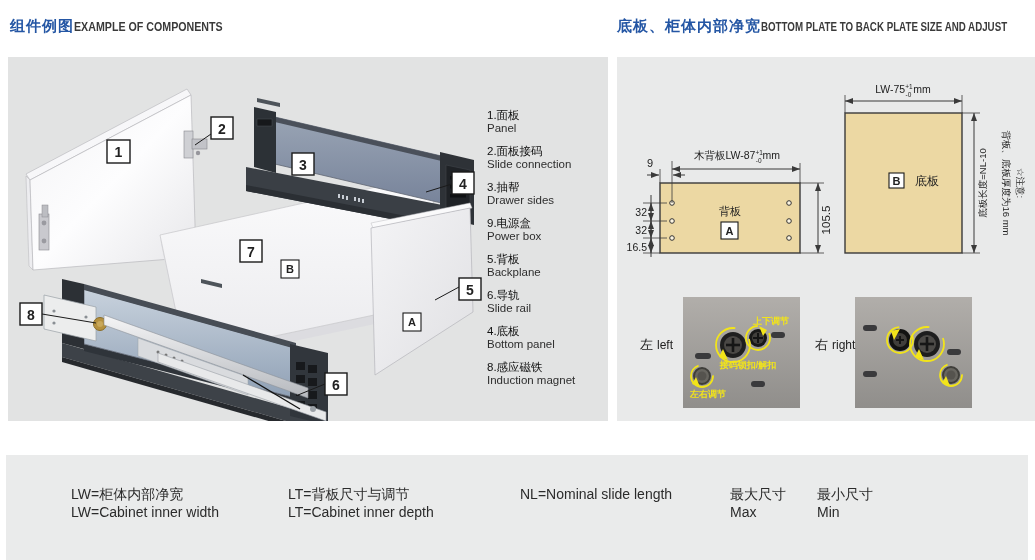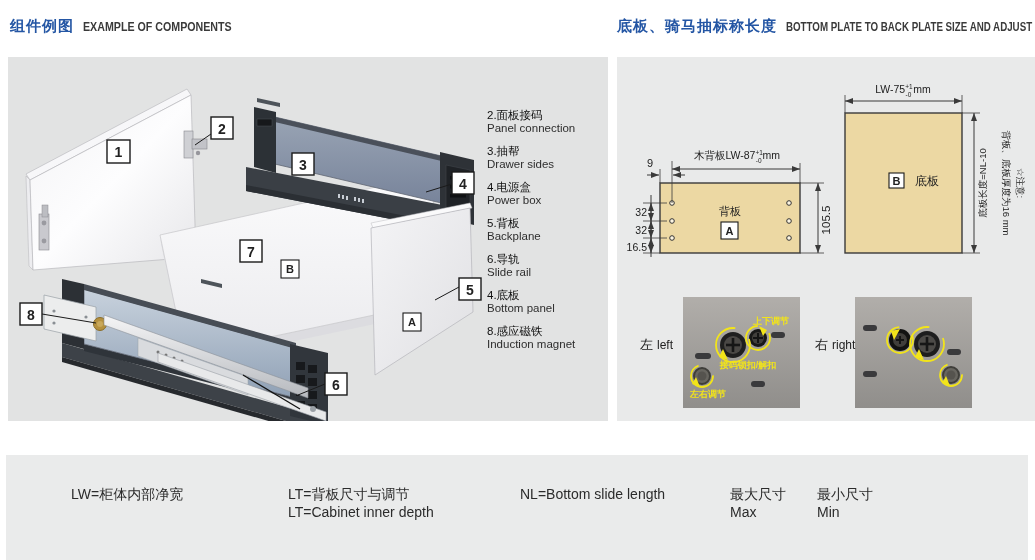--- a/index.html
+++ b/index.html
@@ -1,17 +1,17 @@
 <!DOCTYPE html>
 <html><head>
 <meta charset="utf-8">
 <style>
   html,body{margin:0;padding:0;background:#ffffff;}
   body{width:1035px;height:560px;position:relative;font-family:"Liberation Sans","DejaVu Sans",sans-serif;overflow:hidden;}
-  .hdr{position:absolute;display:flex;align-items:baseline;gap:9px;white-space:nowrap;}
+  .hdr{position:absolute;display:flex;align-items:baseline;white-space:nowrap;}
   .hdr .zh{color:#2456a4;font-size:15px;font-weight:bold;letter-spacing:1px;}
   .hdr .en{color:#3a3a3a;font-size:13px;font-weight:bold;transform:scaleX(.82);transform-origin:left bottom;letter-spacing:0px;}
   #hdr-left{left:10px;top:17px;}
   #hdr-right{left:617px;top:17px;}
   #hdr-right .en{font-size:12.5px;transform:scaleX(.78);}
   .panel{position:absolute;top:57px;height:364px;}
   #panel-left{left:8px;width:600px;background:#e2e3e3;}
   #panel-right{left:617px;width:418px;background:#e9eaea;}
   #bottom-bar{position:absolute;left:6px;top:455px;width:1022px;height:124px;background:#eaebeb;}
   .legend-item{position:absolute;top:30px;line-height:18px;font-size:14px;color:#2b2b2b;white-space:nowrap;}
@@ -34,21 +34,21 @@
   .yring{fill:none;stroke:#f2e41a;stroke-width:1.8;}
 </style>
 </head>
 <body>
 
 <div class="hdr" id="hdr-left">
   <span class="zh">组件例图</span>
   <span class="en">EXAMPLE OF COMPONENTS</span>
 </div>
 <div class="hdr" id="hdr-right">
-  <span class="zh">底板、骑马抽标称长度</span>
+  <span class="zh">底板、柜体内部净宽</span>
   <span class="en">BOTTOM PLATE TO BACK PLATE SIZE AND ADJUST</span>
 </div>
 
 <div class="panel" id="panel-left">
   <svg width="480" height="364" viewBox="0 0 480 364">
     <defs>
       <linearGradient id="gradPanel" x1="0" y1="0" x2="1" y2="1">
         <stop offset="0" stop-color="#f3f3f5"></stop>
           <stop offset="0.5" stop-color="#fdfdfe"></stop>
           <stop offset="1" stop-color="#e6e6e9"></stop>
@@ -213,29 +213,33 @@
         <text class="callout-ab" x="404" y="269">A</text>
       </g>
     <g>
         <rect class="callout-rect small" x="273" y="203" width="18" height="18"></rect>
         <text class="callout-ab" x="282" y="216">B</text>
       </g>
   </svg>
 
   <div class="comp-list">
     <div class="comp-item">
+        <div class="zh">1.面板</div>
+        <div class="en">Panel</div>
+      </div>
+    <div class="comp-item">
         <div class="zh">2.面板接码</div>
-        <div class="en">Panel connection</div>
+        <div class="en">Slide connection</div>
       </div>
     <div class="comp-item">
         <div class="zh">3.抽帮</div>
         <div class="en">Drawer sides</div>
       </div>
     <div class="comp-item">
-        <div class="zh">4.电源盒</div>
+        <div class="zh">9.电源盒</div>
         <div class="en">Power box</div>
       </div>
     <div class="comp-item">
         <div class="zh">5.背板</div>
         <div class="en">Backplane</div>
       </div>
     <div class="comp-item">
         <div class="zh">6.导轨</div>
         <div class="en">Slide rail</div>
       </div>
@@ -382,27 +386,28 @@
     </g>
 
     <text x="23" y="292"><tspan font-size="13">左</tspan><tspan font-size="12" dx="4">left</tspan></text>
     <text x="198" y="292"><tspan font-size="13">右</tspan><tspan font-size="12" dx="4">right</tspan></text>
   </svg>
 </div>
 
 <div id="bottom-bar">
   <div class="legend-item" style="left:65px">
       <div>LW=柜体内部净宽</div>
+      <div>LW=Cabinet inner width</div>
     </div>
   <div class="legend-item" style="left:282px">
       <div>LT=背板尺寸与调节</div>
       <div>LT=Cabinet inner depth</div>
     </div>
   <div class="legend-item" style="left:514px">
-      <div>NL=Bottom slide length</div>
+      <div>NL=Nominal slide length</div>
     </div>
   <div class="legend-item" style="left:724px">
       <div>最大尺寸</div>
       <div>Max</div>
     </div>
   <div class="legend-item" style="left:811px">
       <div>最小尺寸</div>
       <div>Min</div>
     </div>
 </div>

